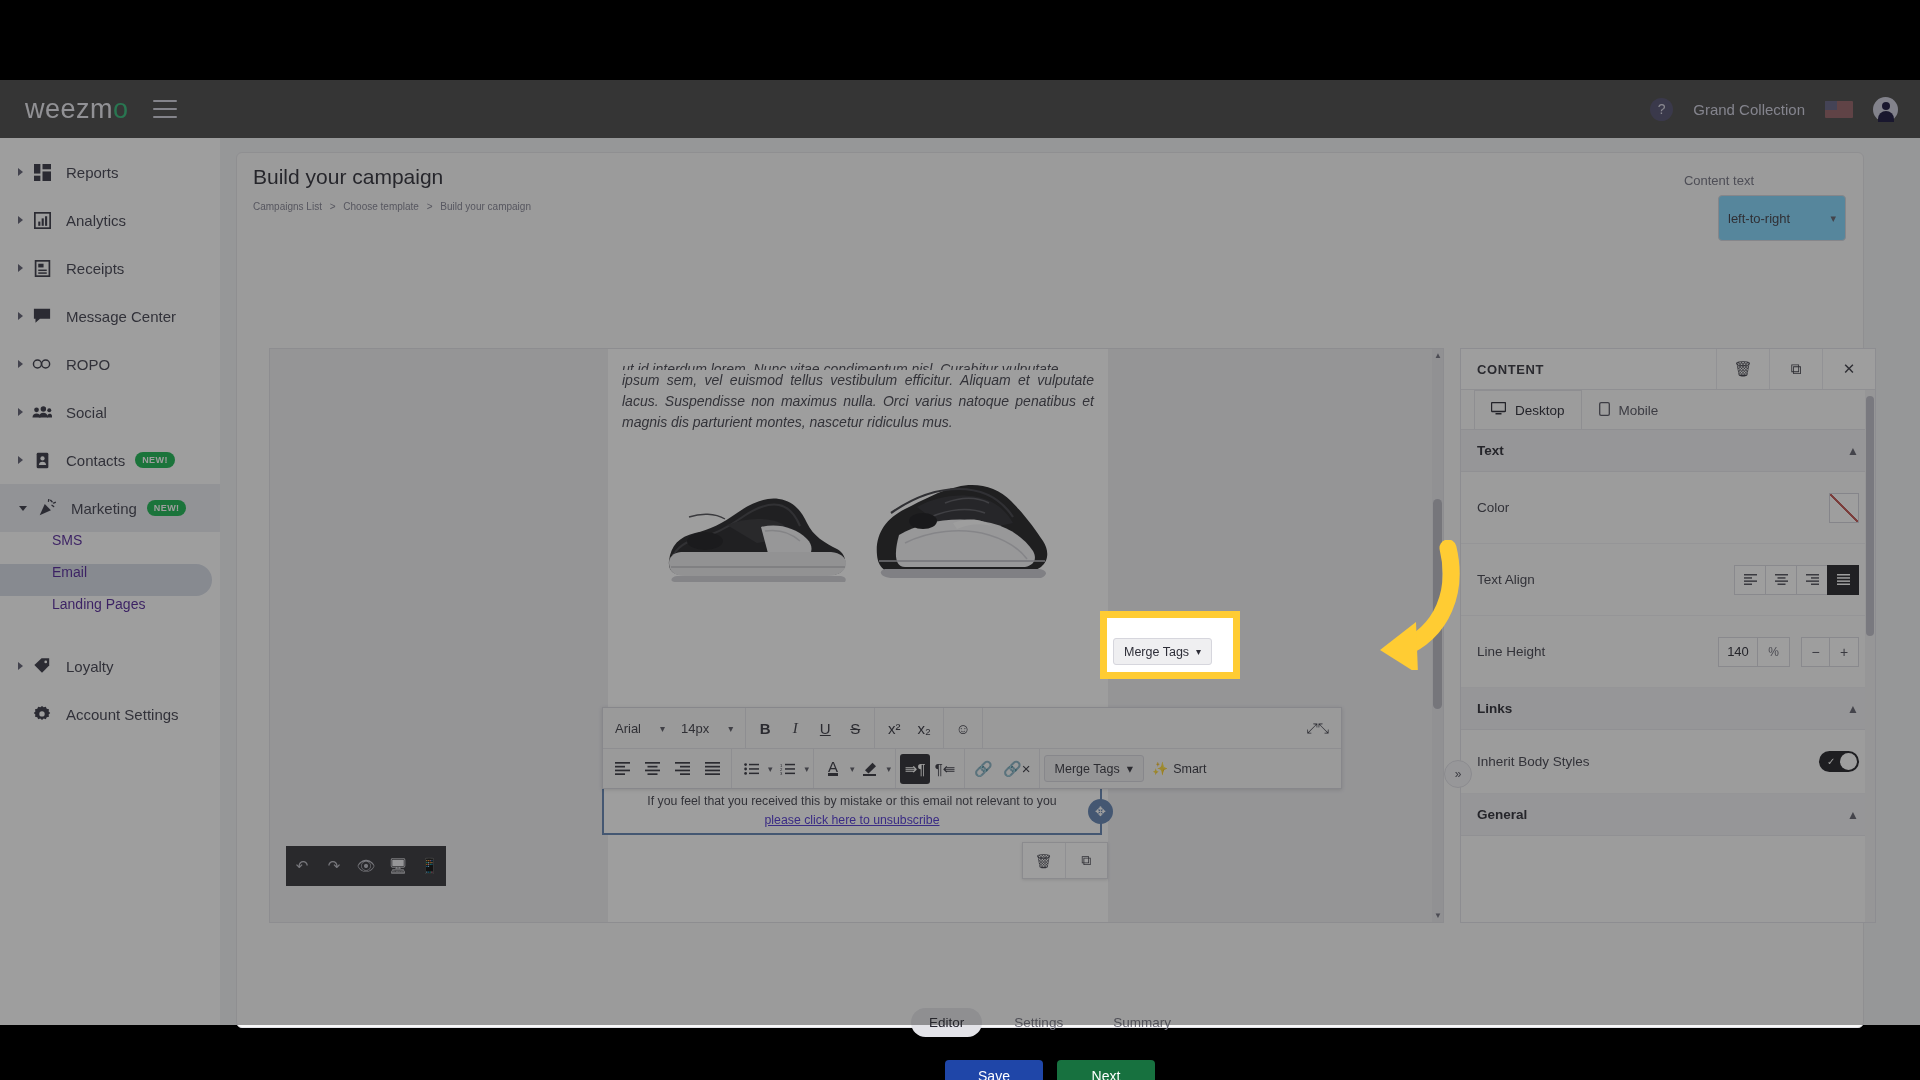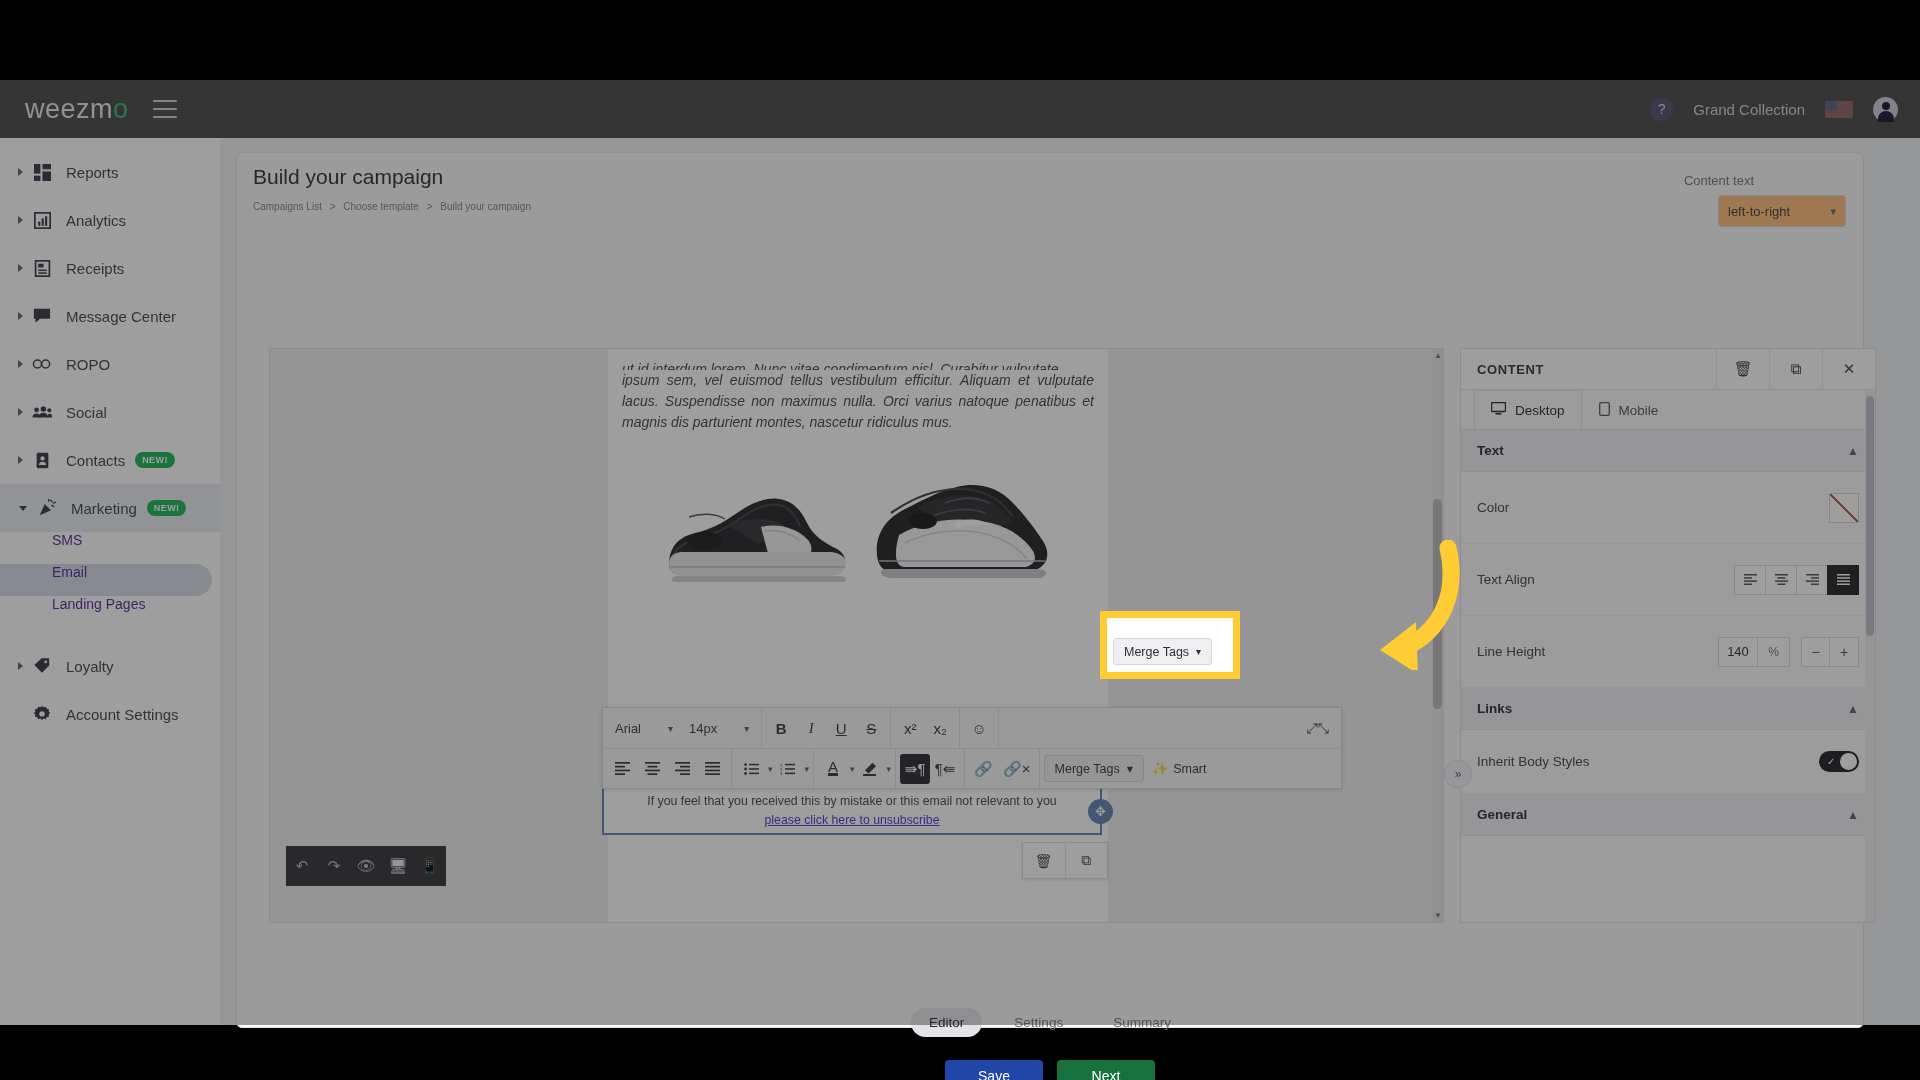--- a/index.html
+++ b/index.html
@@ -120,22 +120,22 @@
   }
   .breadcrumb .sep { margin: 0 5px; }
   .breadcrumb a { color: #7d7d8d; text-decoration: none; cursor: pointer; }
 
   .content-text-label {
     position: absolute; right: 109px; top: 20px;
     font-size: 13px; color: #6d6d7c;
   }
   .dir-select {
     position: absolute; right: 17px; top: 42px;
-    width: 128px; height: 32px; border: 1px solid #d3d3da; border-radius: 4px;
-    background: #fdba74; display: flex; align-items: center; padding: 0 9px;
+    width: 128px; height: 46px; border: 1px solid #d3d3da; border-radius: 4px;
+    background: #7dd3fc; display: flex; align-items: center; padding: 0 9px;
     font-size: 13px; color: #36363f; cursor: pointer;
   }
   .dir-select .chev { margin-left: auto; font-size: 11px; color: #5b5b68; }
 
   
   .editor-wrap {
     position: absolute; left: 32px; top: 195px; width: 1175px; height: 575px;
     background: #f4f4f6; border: 1px solid #e0e0e6; overflow: hidden;
   }
   .canvas-sides { position: absolute; top: 0; width: 338px; height: 100%; background: #eeeef1; }
@@ -171,21 +171,21 @@
   .rte-row + .rte-row { border-top: 1px solid #e2e2e8; }
   .grp { display: flex; align-items: center; height: 100%; border-right: 1px solid #e2e2e8; padding: 0 4px; }
   .grp:last-child { border-right: none; }
   .tb-btn {
     min-width: 30px; height: 30px; display: flex; align-items: center; justify-content: center;
     font-size: 15px; color: #2e2e38; cursor: pointer; border-radius: 3px;
     padding: 0 4px;
   }
   .tb-btn.dark { background: #222228; color: #fff; }
   .tb-sel {
-    display: flex; align-items: center; gap: 27px; height: 28px;
+    display: flex; align-items: center; gap: 19px; height: 28px;
     padding: 0 8px; font-size: 13px; color: #36363f; cursor: pointer;
   }
   .tb-sel .chev { font-size: 10px; color: #55555f; }
   .mini-chev { font-size: 9px; color: #55555f; margin-left: 2px; }
   .merge-tags-btn {
     height: 27px; padding: 0 10px; background: #efeff1; border: 1px solid #d6d6dd;
     border-radius: 3px; font-size: 12.5px; color: #2e2e38;
     display: flex; align-items: center; gap: 7px; cursor: pointer;
   }
   .smart-btn {

